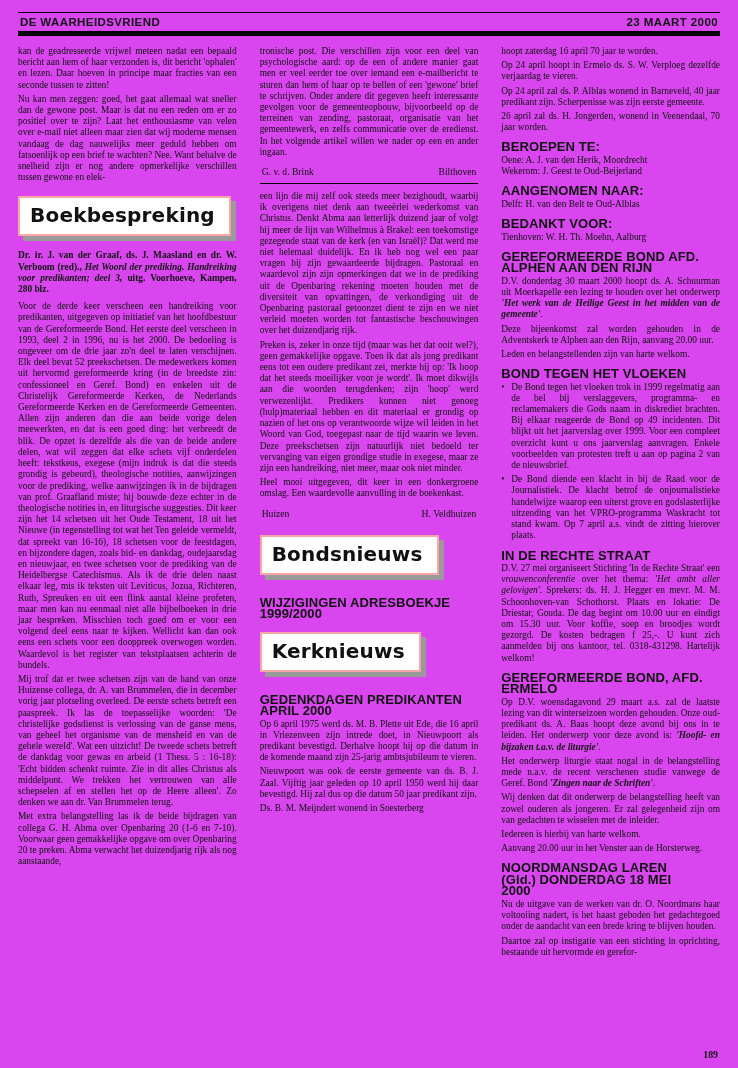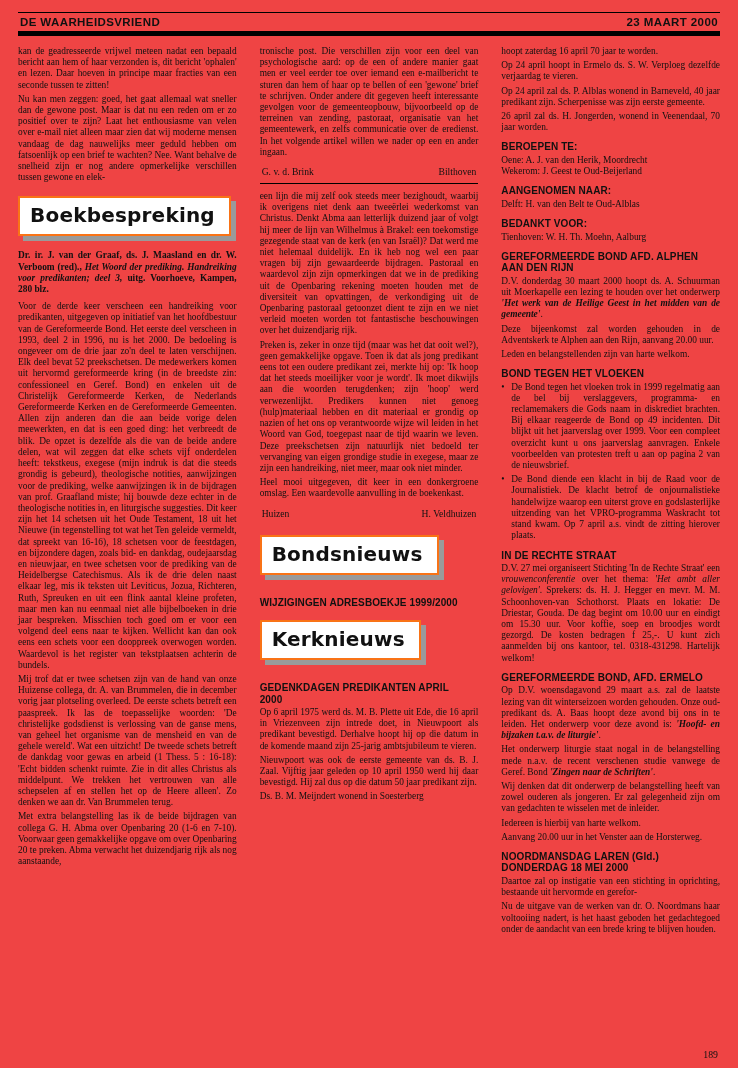--- a/index.html
+++ b/index.html
@@ -1,19 +1,19 @@
 <!DOCTYPE html>
 <html><head>
 <meta charset="utf-8">
 <style>
   * { margin:0; padding:0; box-sizing:border-box; }
   html,body { background:#d8d8d8; }
   .page {
     width:738px; height:1068px; margin:0 auto; position:relative;
-    background:#ef4444; color:#111;
+    background:#d946ef; color:#111;
     padding:12px 18px 8px 18px;
     font-family:"Liberation Serif", serif;
     overflow:hidden;
   }
   
   .masthead {
     border-top:1.5px solid #000;
     display:flex; justify-content:space-between; align-items:flex-end;
     padding:3px 2px 3px 2px;
     font-family:"Liberation Sans", sans-serif;
@@ -23,43 +23,43 @@
   
   .columns { display:grid; grid-template-columns:repeat(3, 1fr); column-gap:23px; }
   .col { min-width:0; }
   p.body { font-size:9.4px; line-height:11.2px; text-align:justify; margin-bottom:3px; }
   .sig { display:flex; justify-content:space-between; font-size:9.6px; margin:8px 2px 6px 2px; }
   .sig .pl { font-weight:normal; }
   .thinrule { border-top:1px solid #000; margin:4px 0 7px 0; }
   
   .rubric {
     display:inline-block;
-    background:#fff; border:2px solid #f97316;
+    background:#fff; border:2px solid #fca5a5;
     box-shadow:5px 5px 0 #9a9a9a;
     padding:5px 14px 7px 10px;
     margin:10px 0 14px 0;
     font-family:"DejaVu Sans", sans-serif;
     font-weight:bold; font-size:20px; letter-spacing:.2px;
   }
   .credit { font-size:9.4px; line-height:11.2px; font-weight:bold; text-align:justify; margin-bottom:6px; }
   .credit .ttl { font-style:italic; }
   h3.art {
     font-family:"Liberation Sans", sans-serif;
-    font-weight:bold; font-size:10px; line-height:11.5px;
+    font-weight:bold; font-size:13px; line-height:11.5px;
     margin:8px 16px 2px 0; letter-spacing:.1px;
   }
   .line-item { font-size:9.4px; line-height:11.2px; }
   .bullet { display:flex; font-size:9.4px; line-height:11.2px; margin-bottom:3px; }
   .bullet .dot { flex:0 0 10px; }
   .bullet .txt { text-align:justify; }
   .q { font-weight:bold; font-style:italic; }
   .it { font-style:italic; }
   .pagenum {
     position:absolute; right:20px; bottom:8px;
-    font-weight:normal; font-size:9.8px; font-family:"Liberation Serif", serif;
+    font-weight:bold; font-size:9.8px; font-family:"Liberation Serif", serif;
   }
 </style>
 </head>
 <body>
 
 <div class="page">
 
   <div class="masthead">
     <span>DE WAARHEIDSVRIEND</span>
     <span>23 MAART 2000</span>
@@ -159,20 +159,20 @@
         <span>Op D.V. woensdagavond 29 maart a.s. zal de laatste lezing van dit winterseizoen worden gehouden. Onze oud-predikant ds. A. Baas hoopt deze avond bij ons in te leiden. Het onderwerp voor deze avond is: </span><span class="q">'Hoofd- en bijzaken t.a.v. de liturgie'</span><span>.</span>
       </p>
       <p class="body">
         <span>Het onderwerp liturgie staat nogal in de belangstelling mede n.a.v. de recent verschenen studie vanwege de Geref. Bond </span><span class="q">'Zingen naar de Schriften'</span><span>.</span>
       </p>
       <p class="body">Wij denken dat dit onderwerp de belangstelling heeft van zowel ouderen als jongeren. Er zal gelegenheid zijn om van gedachten te wisselen met de inleider.</p>
       <p class="body">Iedereen is hierbij van harte welkom.</p>
       <p class="body">Aanvang 20.00 uur in het Venster aan de Horsterweg.</p>
 
       <h3 class="art">NOORDMANSDAG LAREN (Gld.) DONDERDAG 18 MEI 2000</h3>
+      <p class="body">Nu de uitgave van de werken van dr. O. Noordmans haar voltooiing nadert, is het haast geboden het gedachtegoed onder de aandacht van een brede kring te blijven houden.</p>
       <p class="body">Daartoe zal op instigatie van een stichting in oprichting, bestaande uit hervormde en gerefor-</p>
-      <p class="body">Nu de uitgave van de werken van dr. O. Noordmans haar voltooiing nadert, is het haast geboden het gedachtegoed onder de aandacht van een brede kring te blijven houden.</p>
     </div>
 
   </div>
 
   <div class="pagenum">189</div>
 </div>
 
 </body></html>

